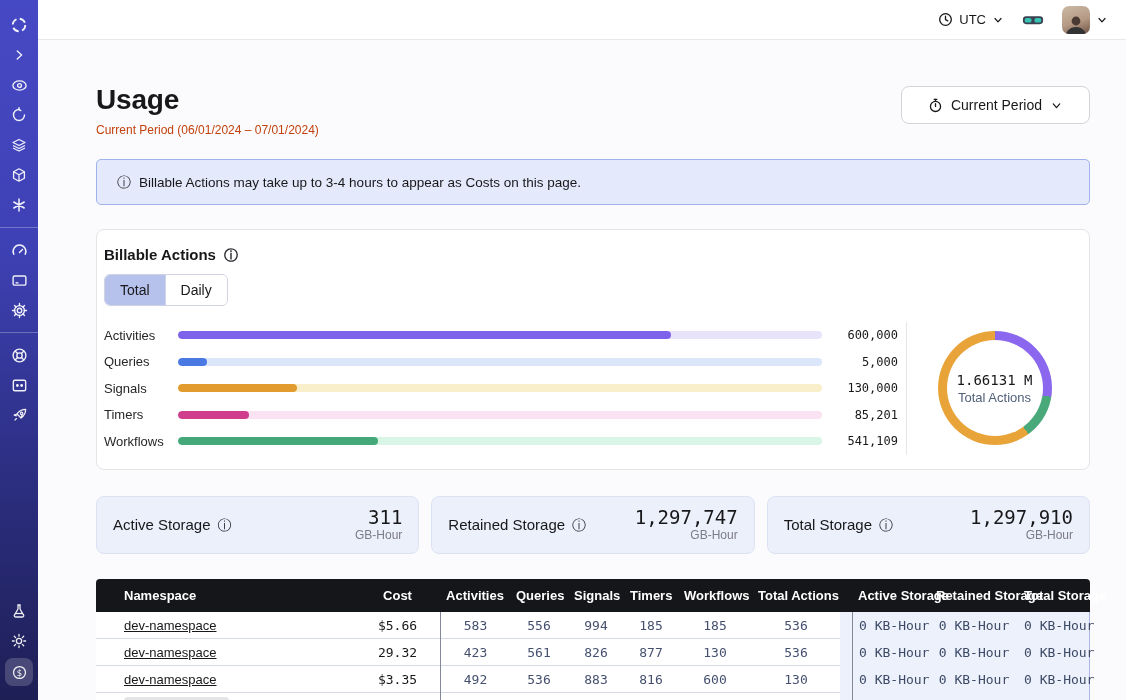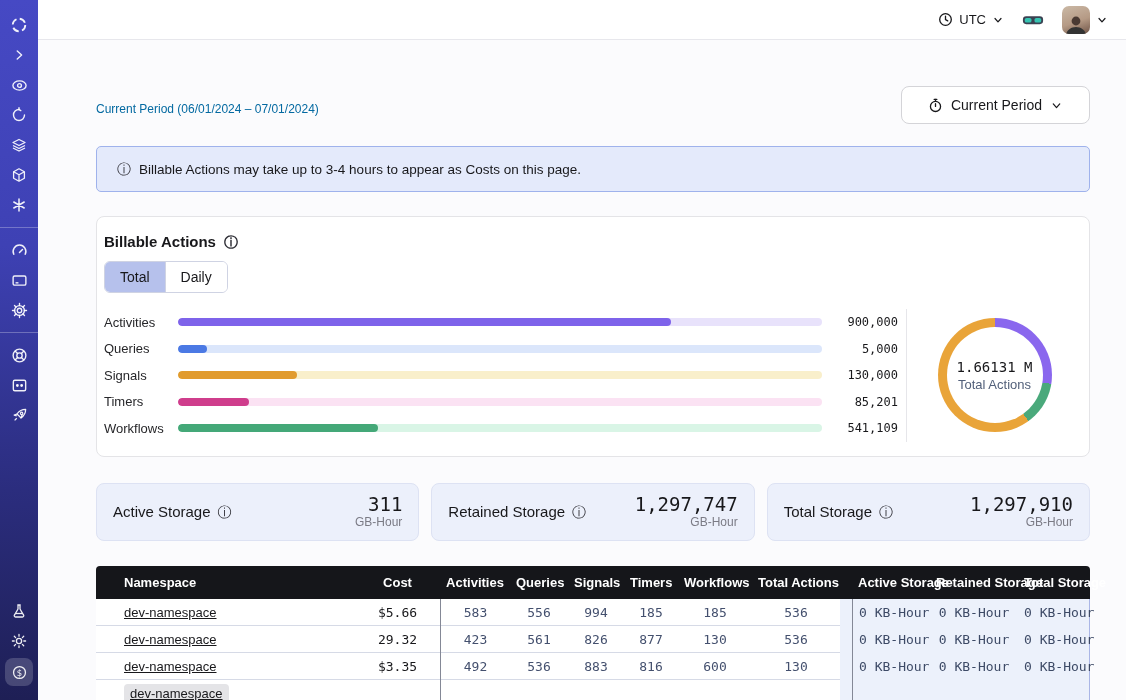--- a/index.html
+++ b/index.html
@@ -26,21 +26,21 @@
   .tz { display:flex; align-items:center; gap:6px; font-size:13px; color:#18181b; cursor:pointer; }
   .goggles { cursor:pointer; display:flex; align-items:center; }
   .account { display:flex; align-items:center; gap:6px; cursor:pointer; }
   .avatar { width:28px; height:28px; border-radius:7px; background:linear-gradient(160deg,#cbb9a6 0%,#b59a85 55%,#6e5346 100%); position:relative; overflow:hidden; }
   .avatar svg { position:absolute; bottom:-2px; left:2px; }
 
   .content { flex:1; padding:44px 36px 0 58px; overflow:hidden; }
 
   .page-head { display:flex; align-items:flex-start; justify-content:space-between; }
   .page-title { font-size:28px; font-weight:600; color:#18181b; letter-spacing:-.2px; }
-  .page-sub { font-size:12px; color:#0369a1; margin-top:18px; }
+  .page-sub { font-size:12px; color:#c2410c; margin-top:7px; }
   .period-btn { display:flex; align-items:center; gap:8px; height:38px; padding:0 26px; background:#fff;
     border:1px solid #d4d4d8; border-radius:8px; font-size:14px; font-weight:500; color:#18181b; cursor:pointer; margin-top:2px; }
 
   .banner { margin-top:22px; height:46px; background:#e4eafb; border:1px solid #9fb2ec; border-radius:5px;
     display:flex; align-items:center; gap:8px; padding:0 20px; font-size:13.5px; color:#18181b; }
   .info-glyph { font-size:14px; color:#2f2f36; line-height:1; }
 
   
   .card { margin-top:24px; background:#fff; border:1px solid #e4e4e7; border-radius:8px; padding:16px 7px 14px; }
   .card-title { display:flex; align-items:center; gap:8px; font-size:15px; font-weight:600; color:#18181b; }
@@ -228,20 +228,21 @@
         <svg width="12" height="12" viewBox="0 0 16 16" fill="none" stroke="#18181b" stroke-width="1.6" stroke-linecap="round" stroke-linejoin="round">
             <polyline points="4,6 8,10.5 12,6"></polyline>
           </svg>
       </div>
     </header>
 
     <main class="content">
 
       <div class="page-head">
         <div>
+          <h1 class="page-title">Usage</h1>
           <div class="page-sub">Current Period (06/01/2024 – 07/01/2024)</div>
         </div>
         <button class="period-btn">
           <svg width="15" height="15" viewBox="0 0 16 16" fill="none" stroke="#18181b" stroke-width="1.4" stroke-linecap="round">
               <circle cx="8" cy="9" r="5.4"></circle>
               <line x1="8" y1="9" x2="8" y2="6"></line>
               <line x1="6.6" y1="1.5" x2="9.4" y2="1.5"></line>
               <line x1="8" y1="1.5" x2="8" y2="3.4"></line>
             </svg>
           <span>Current Period</span>
@@ -266,21 +267,21 @@
           <button>Daily</button>
         </div>
 
         <div class="chart-wrap">
           <div class="bars">
             <div class="bar-row">
               <span class="bar-label">Activities</span>
               <div class="bar-track" style="background: rgb(232, 226, 251);">
                   <div class="bar-fill" style="width: 76.5%; background: rgb(126, 99, 234);"></div>
                 </div>
-              <span class="bar-value">900,000</span>
+              <span class="bar-value">600,000</span>
             </div>
             <div class="bar-row">
               <span class="bar-label">Queries</span>
               <div class="bar-track" style="background: rgb(219, 230, 251);">
                   <div class="bar-fill" style="width: 4.5%; background: rgb(75, 121, 228);"></div>
                 </div>
               <span class="bar-value">5,000</span>
             </div>
             <div class="bar-row">
               <span class="bar-label">Signals</span>

